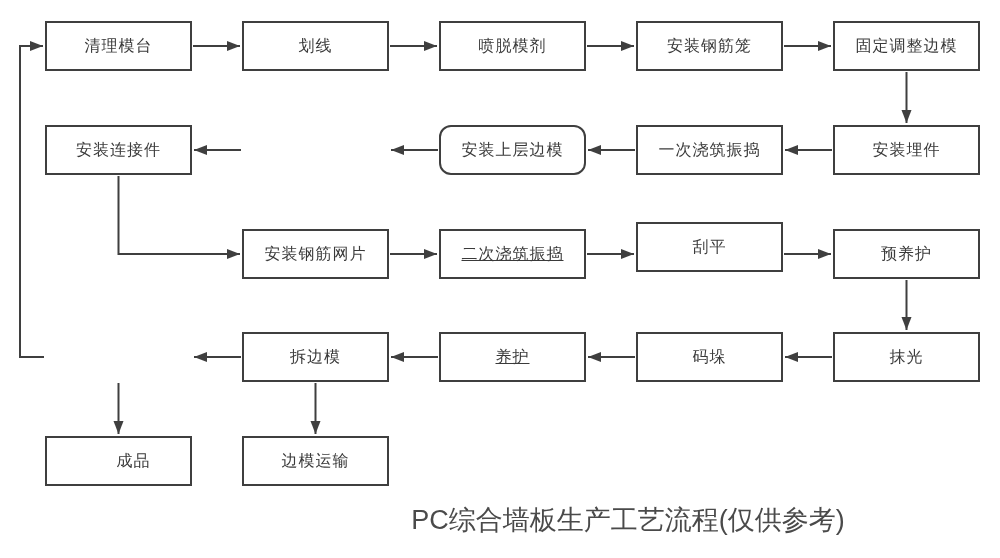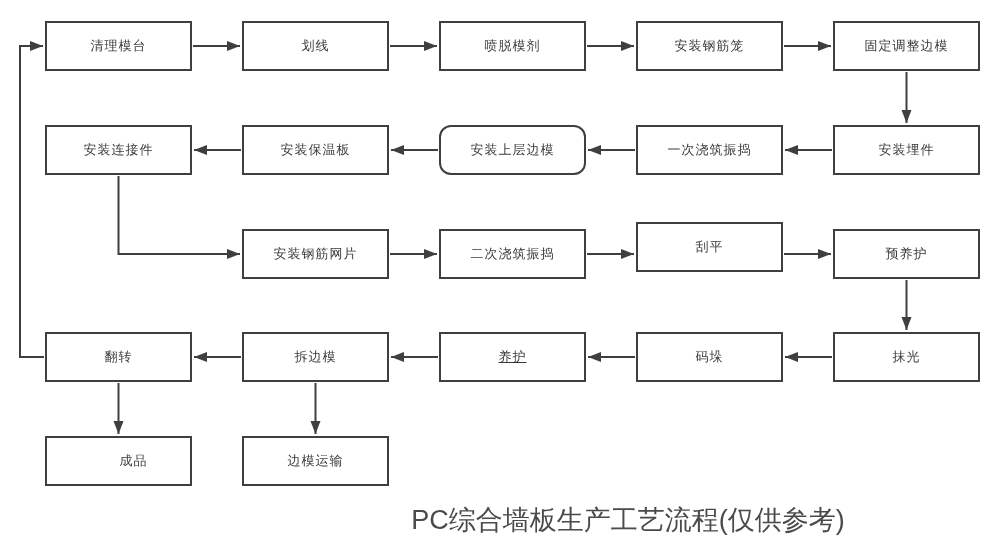--- a/index.html
+++ b/index.html
@@ -26,21 +26,21 @@
   .node {
     position: absolute;
     width: 147px;
     height: 50px;
     box-sizing: border-box;
     background: var(--box-fill, #ffffff);
     border: 2px solid var(--line, #3f3f3f);
     display: flex;
     align-items: center;
     justify-content: center;
-    font-size: 13px;
+    font-size: 16px;
     letter-spacing: 1px;
     color: var(--text, #3a3a3a);
     white-space: nowrap;
   }
   .title {
     position: absolute;
     left: 628px;
     top: 502px;
     transform: translateX(-50%);
     font-size: 27px;
@@ -92,46 +92,40 @@
     </div>
     <div class="node" style="left: 636px; top: 21px;">
       <span>安装钢筋笼</span>
     </div>
     <div class="node" style="left: 833px; top: 21px;">
       <span>固定调整边模</span>
     </div>
     <div class="node" style="left: 45px; top: 125px;">
       <span>安装连接件</span>
     </div>
-    <div class="node" style="left: 242px; top: 125px;">
-      <span>安装保温板</span>
-    </div>
     <div class="node" style="left: 439px; top: 125px; border-radius: 12px;">
       <span>安装上层边模</span>
     </div>
     <div class="node" style="left: 636px; top: 125px;">
       <span>一次浇筑振捣</span>
     </div>
     <div class="node" style="left: 833px; top: 125px;">
       <span>安装埋件</span>
     </div>
     <div class="node" style="left: 242px; top: 229px;">
       <span>安装钢筋网片</span>
     </div>
-    <div class="node" style="left: 439px; top: 229px;">
+    <div class="node" style="left: 439px; top: 229px; text-decoration: underline;">
       <span>二次浇筑振捣</span>
     </div>
     <div class="node" style="left: 636px; top: 222px;">
       <span>刮平</span>
     </div>
     <div class="node" style="left: 833px; top: 229px;">
       <span>预养护</span>
-    </div>
-    <div class="node" style="left: 45px; top: 332px;">
-      <span>翻转</span>
     </div>
     <div class="node" style="left: 242px; top: 332px;">
       <span>拆边模</span>
     </div>
     <div class="node" style="left: 439px; top: 332px; text-decoration: underline;">
       <span>养护</span>
     </div>
     <div class="node" style="left: 636px; top: 332px;">
       <span>码垛</span>
     </div>

